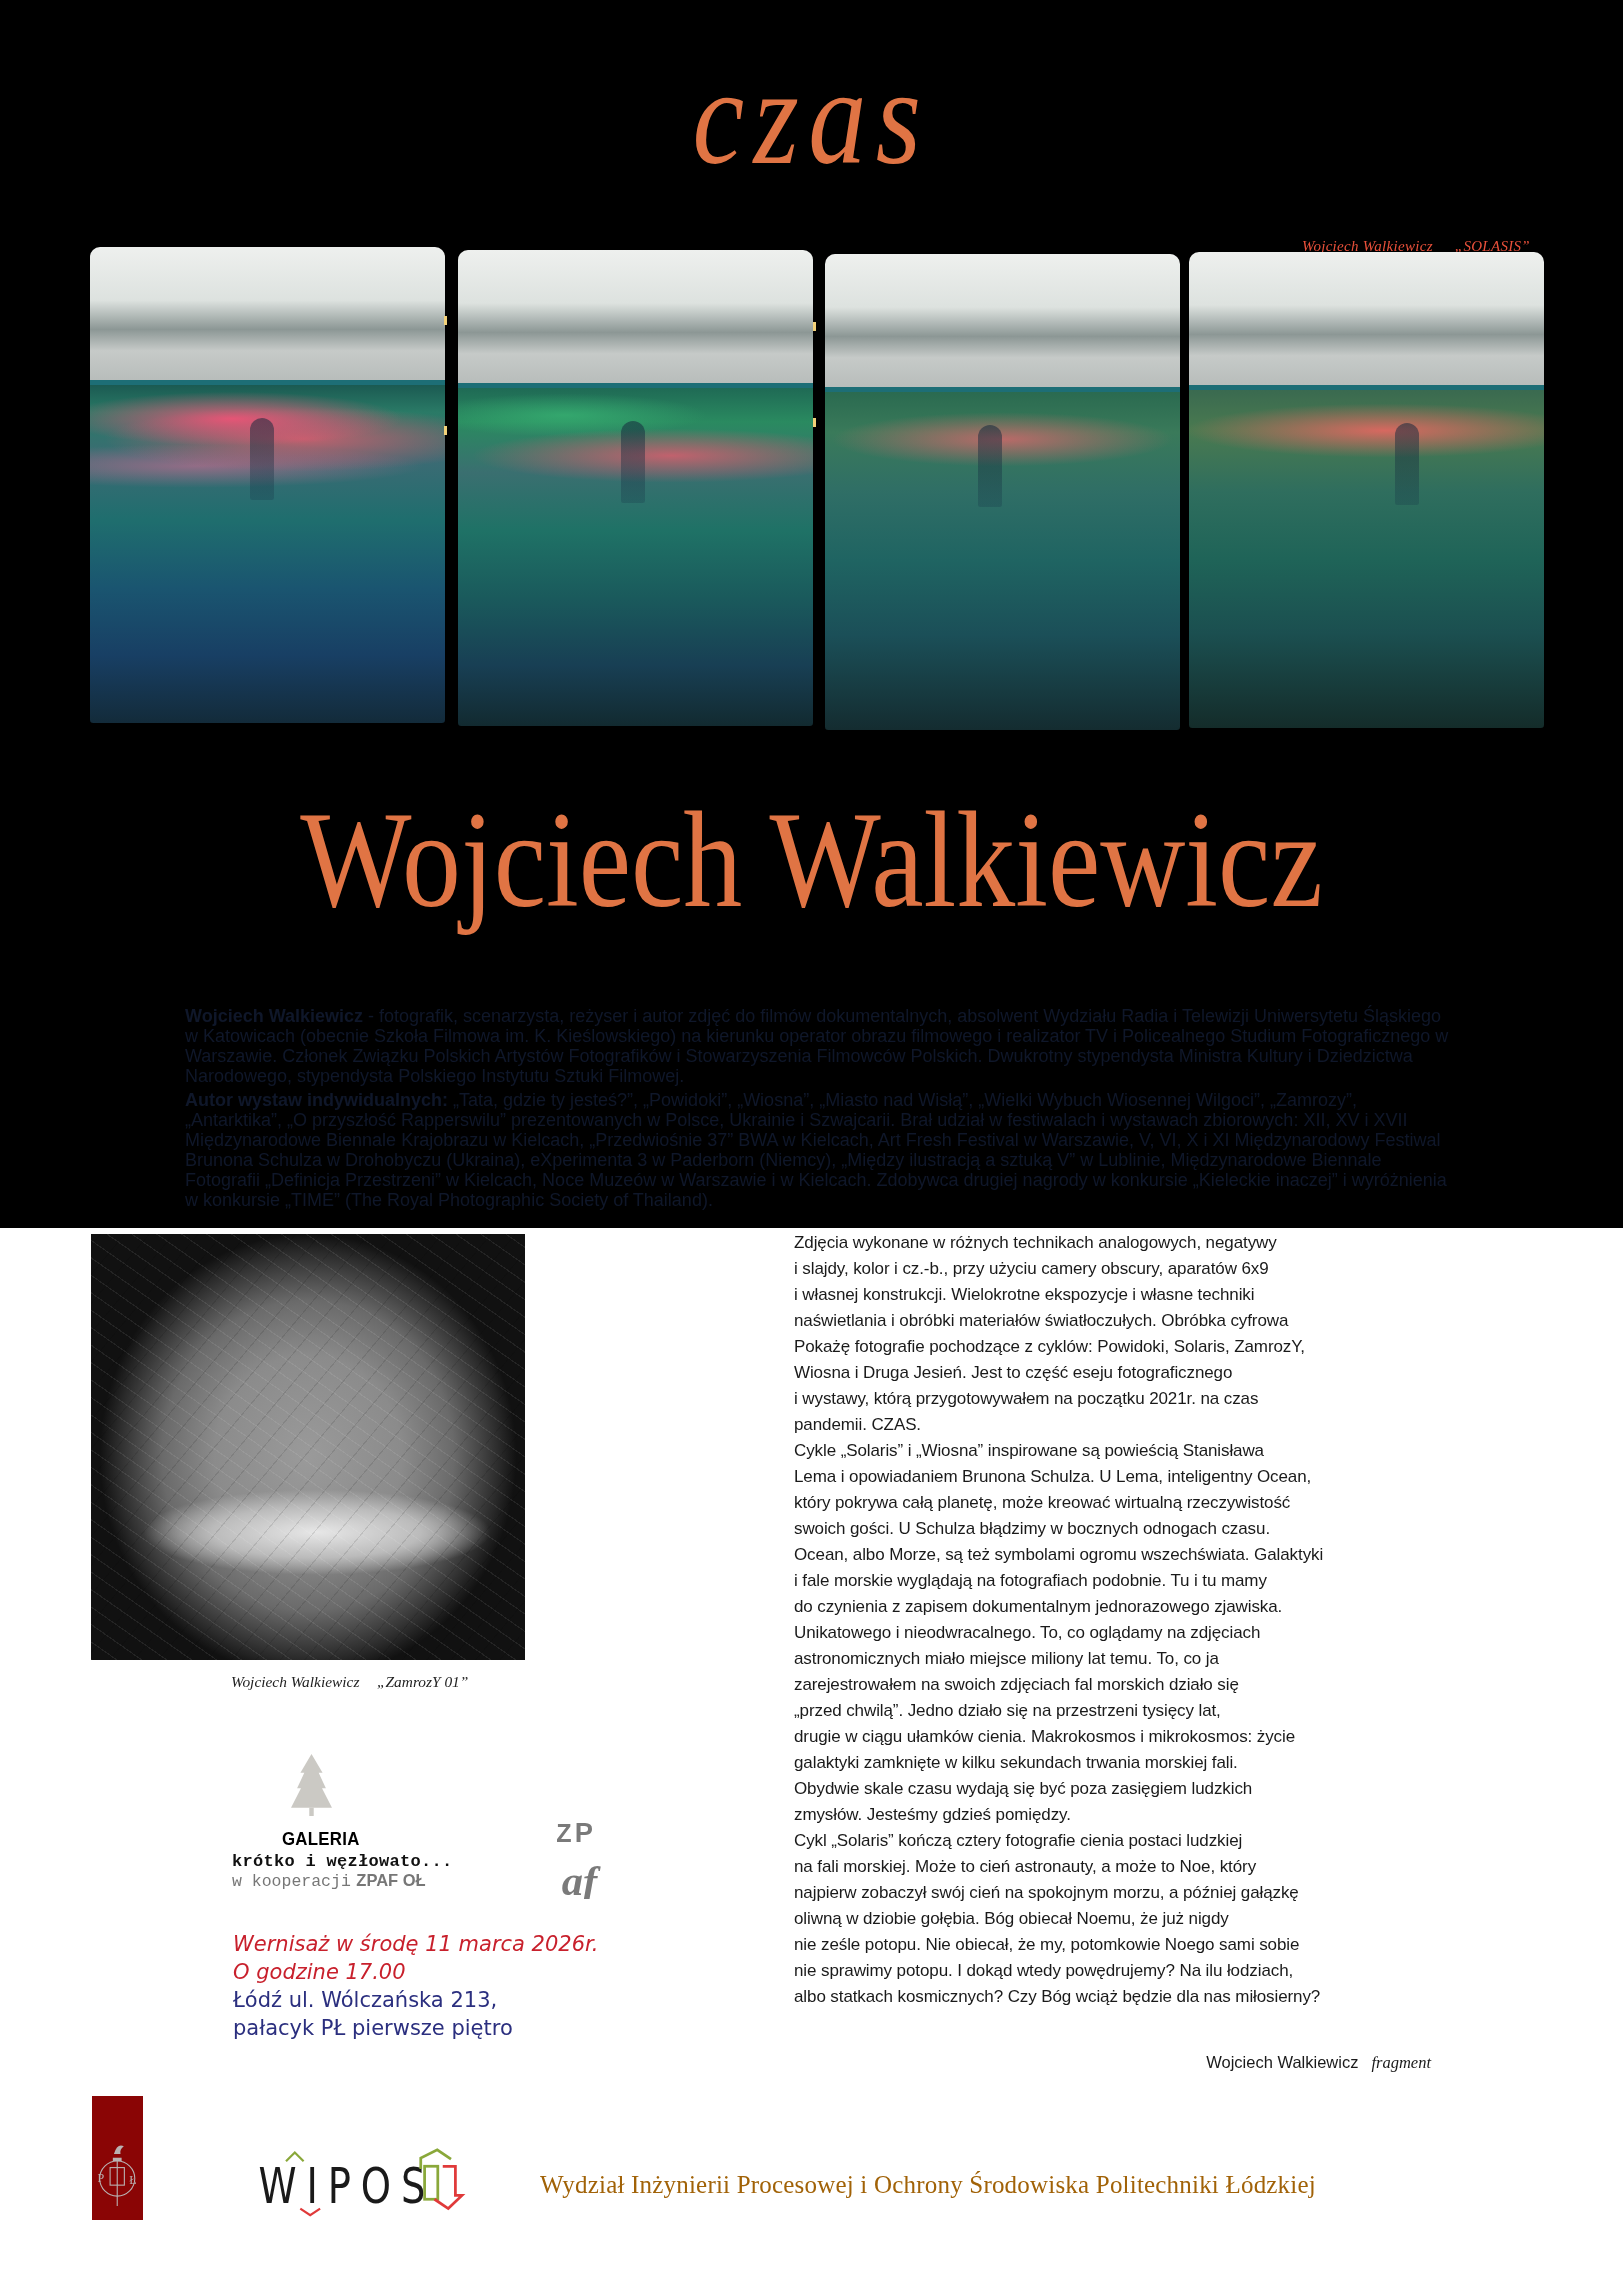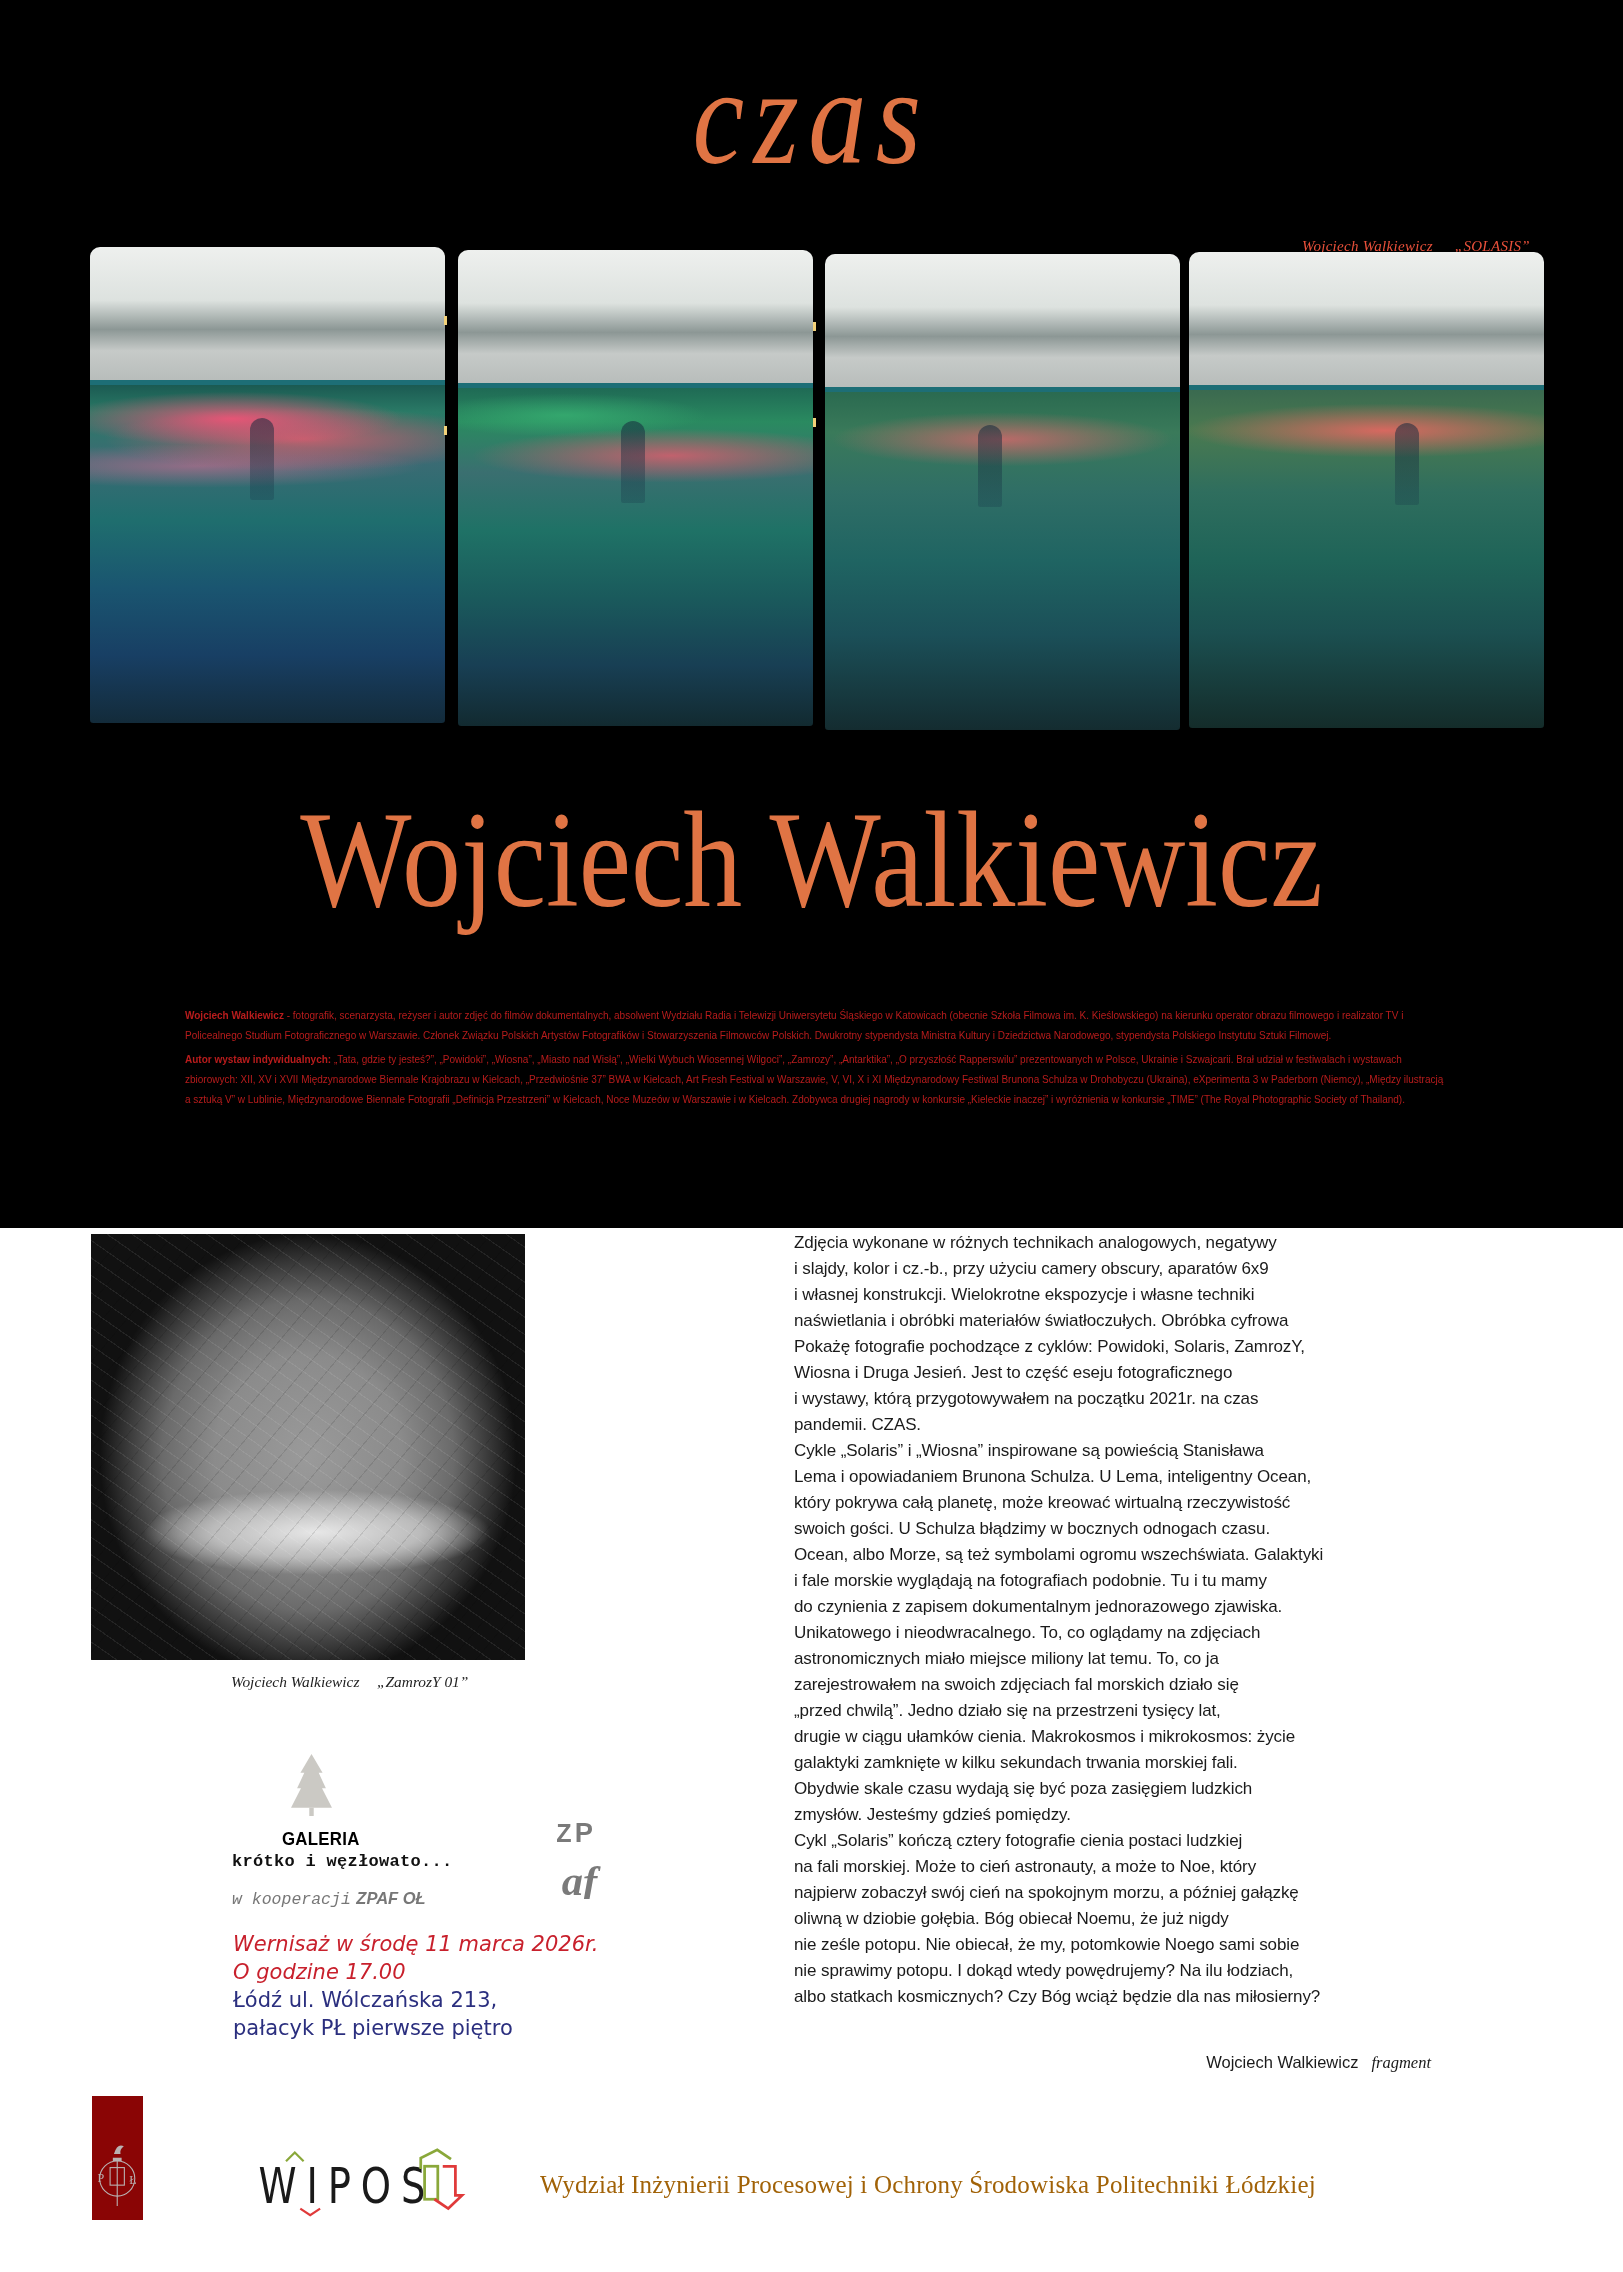--- a/index.html
+++ b/index.html
@@ -33,42 +33,42 @@
   .photo-panel .shadow-figure { position: absolute; width: 24px; height: 82px; top: 36%;
     background: linear-gradient(180deg, rgba(20,40,60,0.55), rgba(20,50,70,0.25)); border-radius: 12px 12px 2.2px 2.2px; }
   .film-mark { position: absolute; width: 3.3px; height: 8.8px; background: #f3d27a; }
 
   .big-name {
     position: absolute; left: 0; width: 1623px; top: 792px; text-align: center;
     font-family: "Liberation Serif", serif; font-size: 137px; color: #e07444; line-height: 1;
     transform: scaleX(0.86);
   }
 
-  .bio { position: absolute; left: 185px; top: 1006px; width: 1264px; font-size: 10px; line-height: 20px; color: #b91c1c; }
+  .bio { position: absolute; left: 185px; top: 1006px; width: 1264px; font-size: 18px; line-height: 20px; color: #0f172a; }
   .bio p { margin-bottom: 4.4px; }
   .bio b { font-weight: bold; }
 
   .zamroz-photo { position: absolute; left: 91px; top: 1234px; width: 434px; height: 426px; overflow: hidden;
     background:
       radial-gradient(ellipse 40% 10% at 52% 70%, #e7e7e7 0%, #bbbbbb 60%, rgba(180,180,180,0) 100%),
       radial-gradient(ellipse 48% 52% at 50% 52%, #9a9a9a 0%, #8b8b8b 45%, #6a6a6a 70%, #2a2a2a 92%, #111 100%);
   }
   .zamroz-photo .ice { position: absolute; inset: 0;
     background:
       repeating-linear-gradient(35deg, rgba(255,255,255,0.08) 0 1.1px, rgba(0,0,0,0) 1.1px 14.3px),
       repeating-linear-gradient(-50deg, rgba(0,0,0,0.10) 0 1.1px, rgba(0,0,0,0) 1.1px 18.7px); }
   .zamroz-caption { position: absolute; left: 231px; top: 1673px;
     font-family: "Liberation Serif", serif; font-style: italic; font-size: 15.4px; color: #222; }
   .zamroz-caption .gap { display: inline-block; width: 17.6px; }
 
   .gallery-logo { position: absolute; left: 220px; top: 1743px; width: 308px; height: 165px; }
   .tree { position: absolute; left: 71px; top: 11px; width: 41px; height: 62px; }
   .galeria-label { position: absolute; left: 62px; top: 85px; font-family: "Liberation Sans", sans-serif; font-weight: bold; font-size: 18.7px; color: #000; letter-spacing: 0.3px; transform: scaleX(0.9); transform-origin: left; }
   .krotko-label { position: absolute; left: 12px; top: 109px; font-family: "Liberation Mono", monospace; font-weight: bold; font-size: 17px; color: #111; letter-spacing: 0.3px; }
-  .kooperacja-label { position: absolute; left: 12px; top: 146px; font-family: "Liberation Mono", monospace; font-size: 16.5px; color: #777; font-style: italic; }
+  .kooperacja-label { position: absolute; left: 12px; top: 128px; font-family: "Liberation Mono", monospace; font-size: 16.5px; color: #777; }
   .kooperacja-label b { font-family: "Liberation Sans", sans-serif; font-weight: bold; color: #777; margin-left: 5.5px; }
   .zpaf-logo { position: absolute; left: 554px; top: 1817px; width: 60px; height: 82px; }
 
   .event { position: absolute; left: 233px; top: 1930px; font-family: "DejaVu Sans", sans-serif; font-size: 21px; line-height: 28px; }
   .event .red { color: #c8202c; font-style: italic; }
   .event .blue { color: #2b2f7f; }
 
   .essay { position: absolute; left: 794px; top: 1230px; width: 605px; font-size: 17px; line-height: 26px; color: #1a1a1a; letter-spacing: -0.1px; }
   .essay .line { white-space: nowrap; }
   .signature { position: absolute; right: 192px; top: 2053px; font-size: 16.5px; color: #1a1a1a; }

